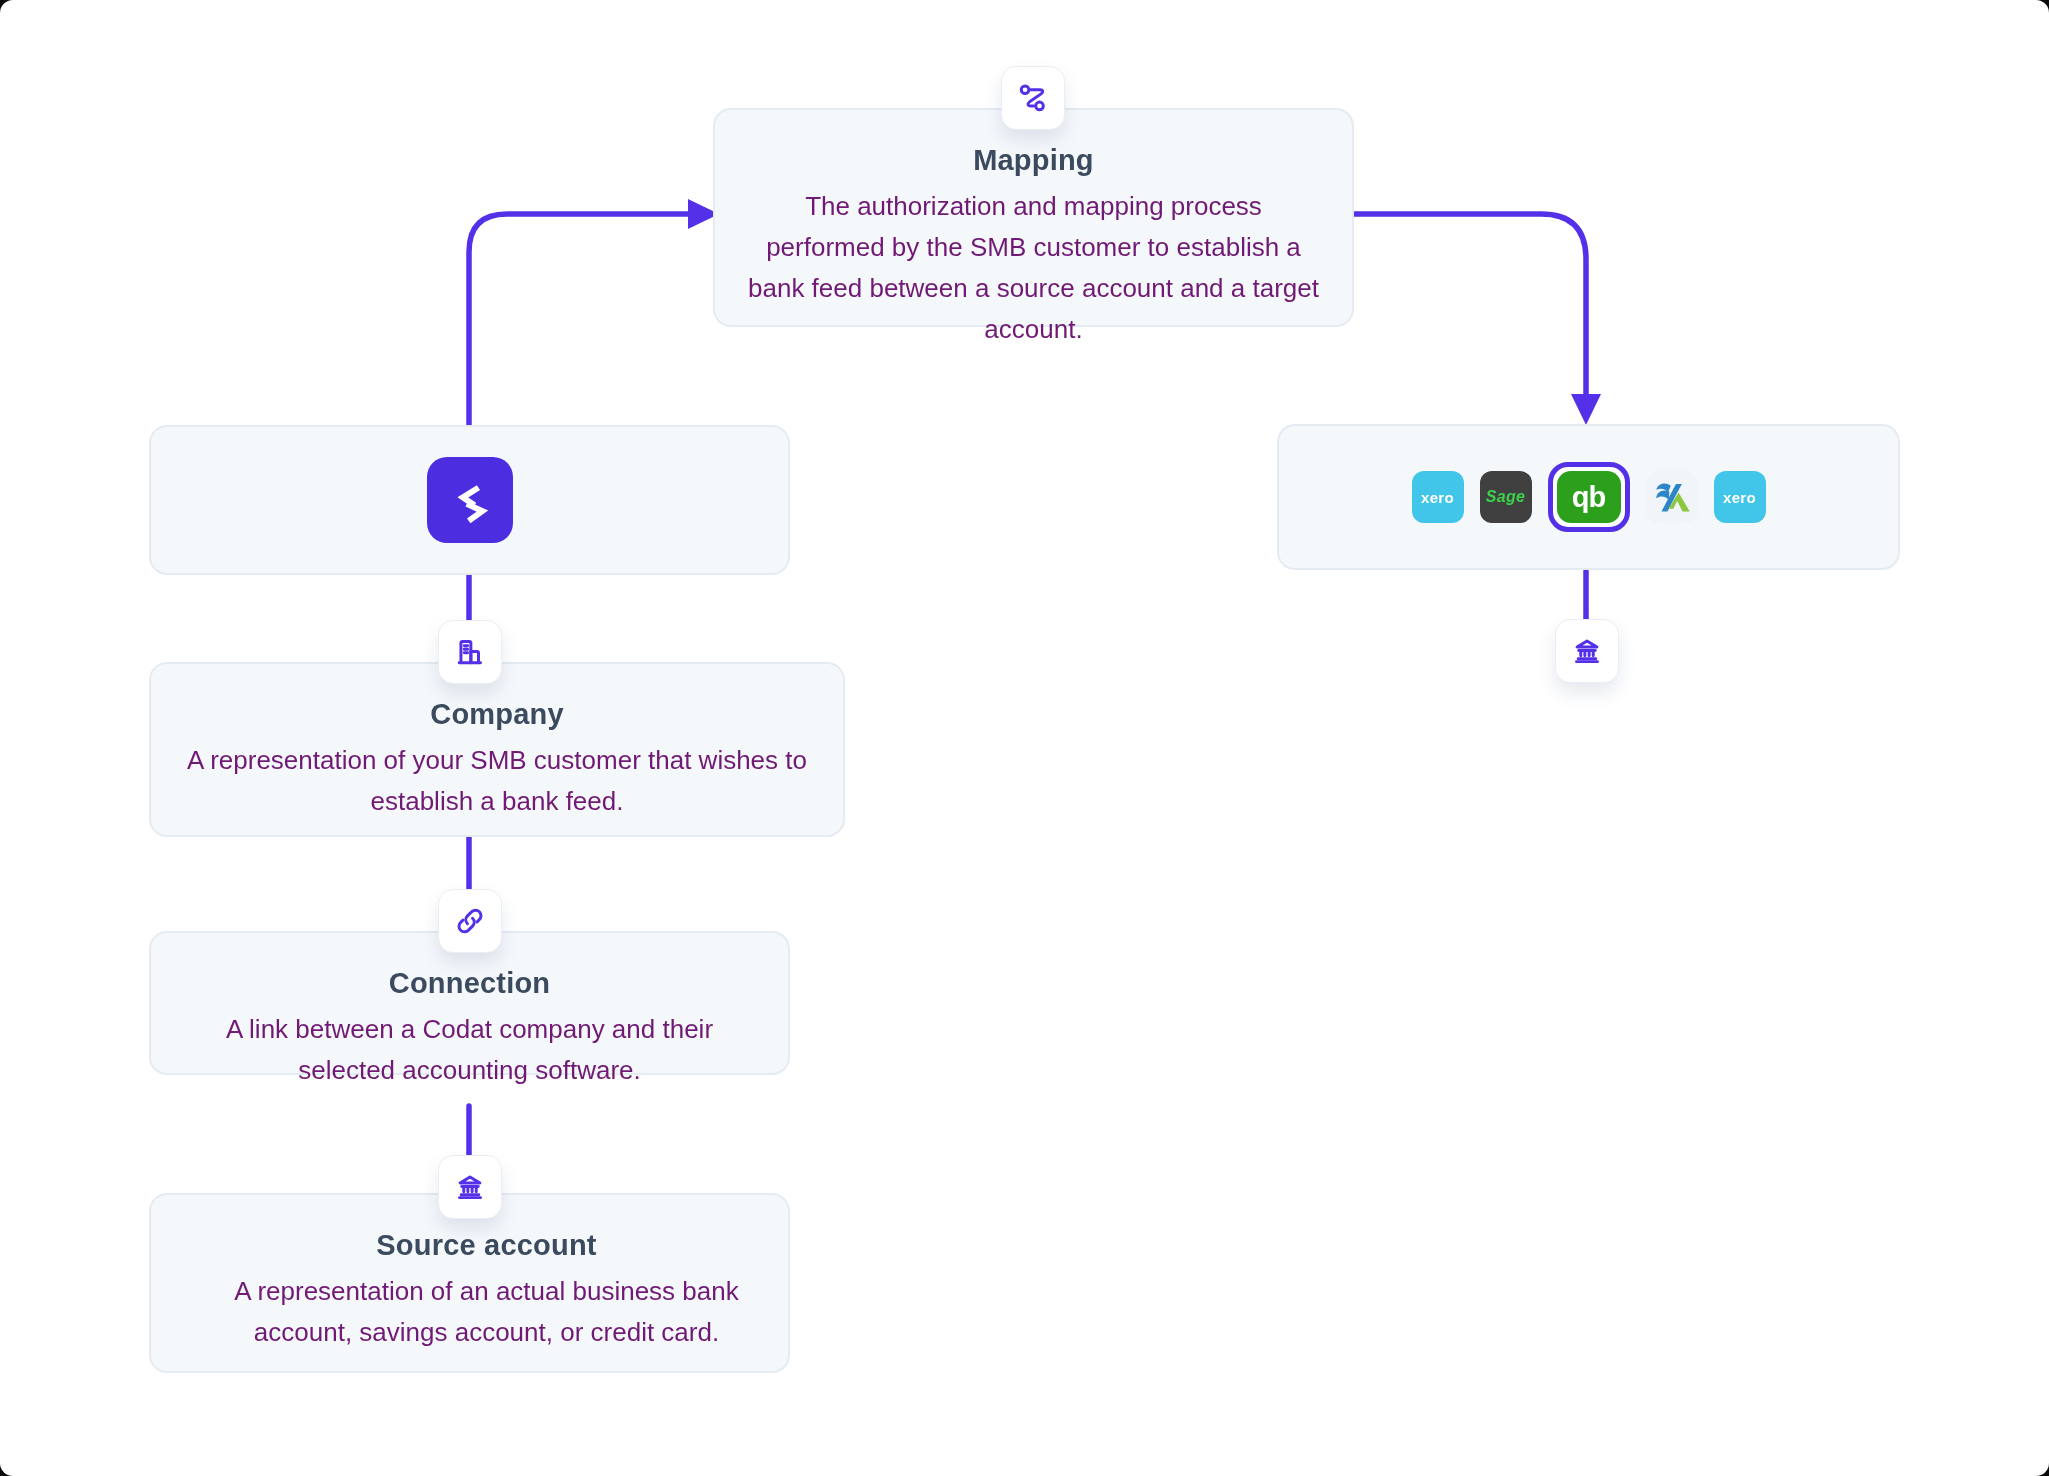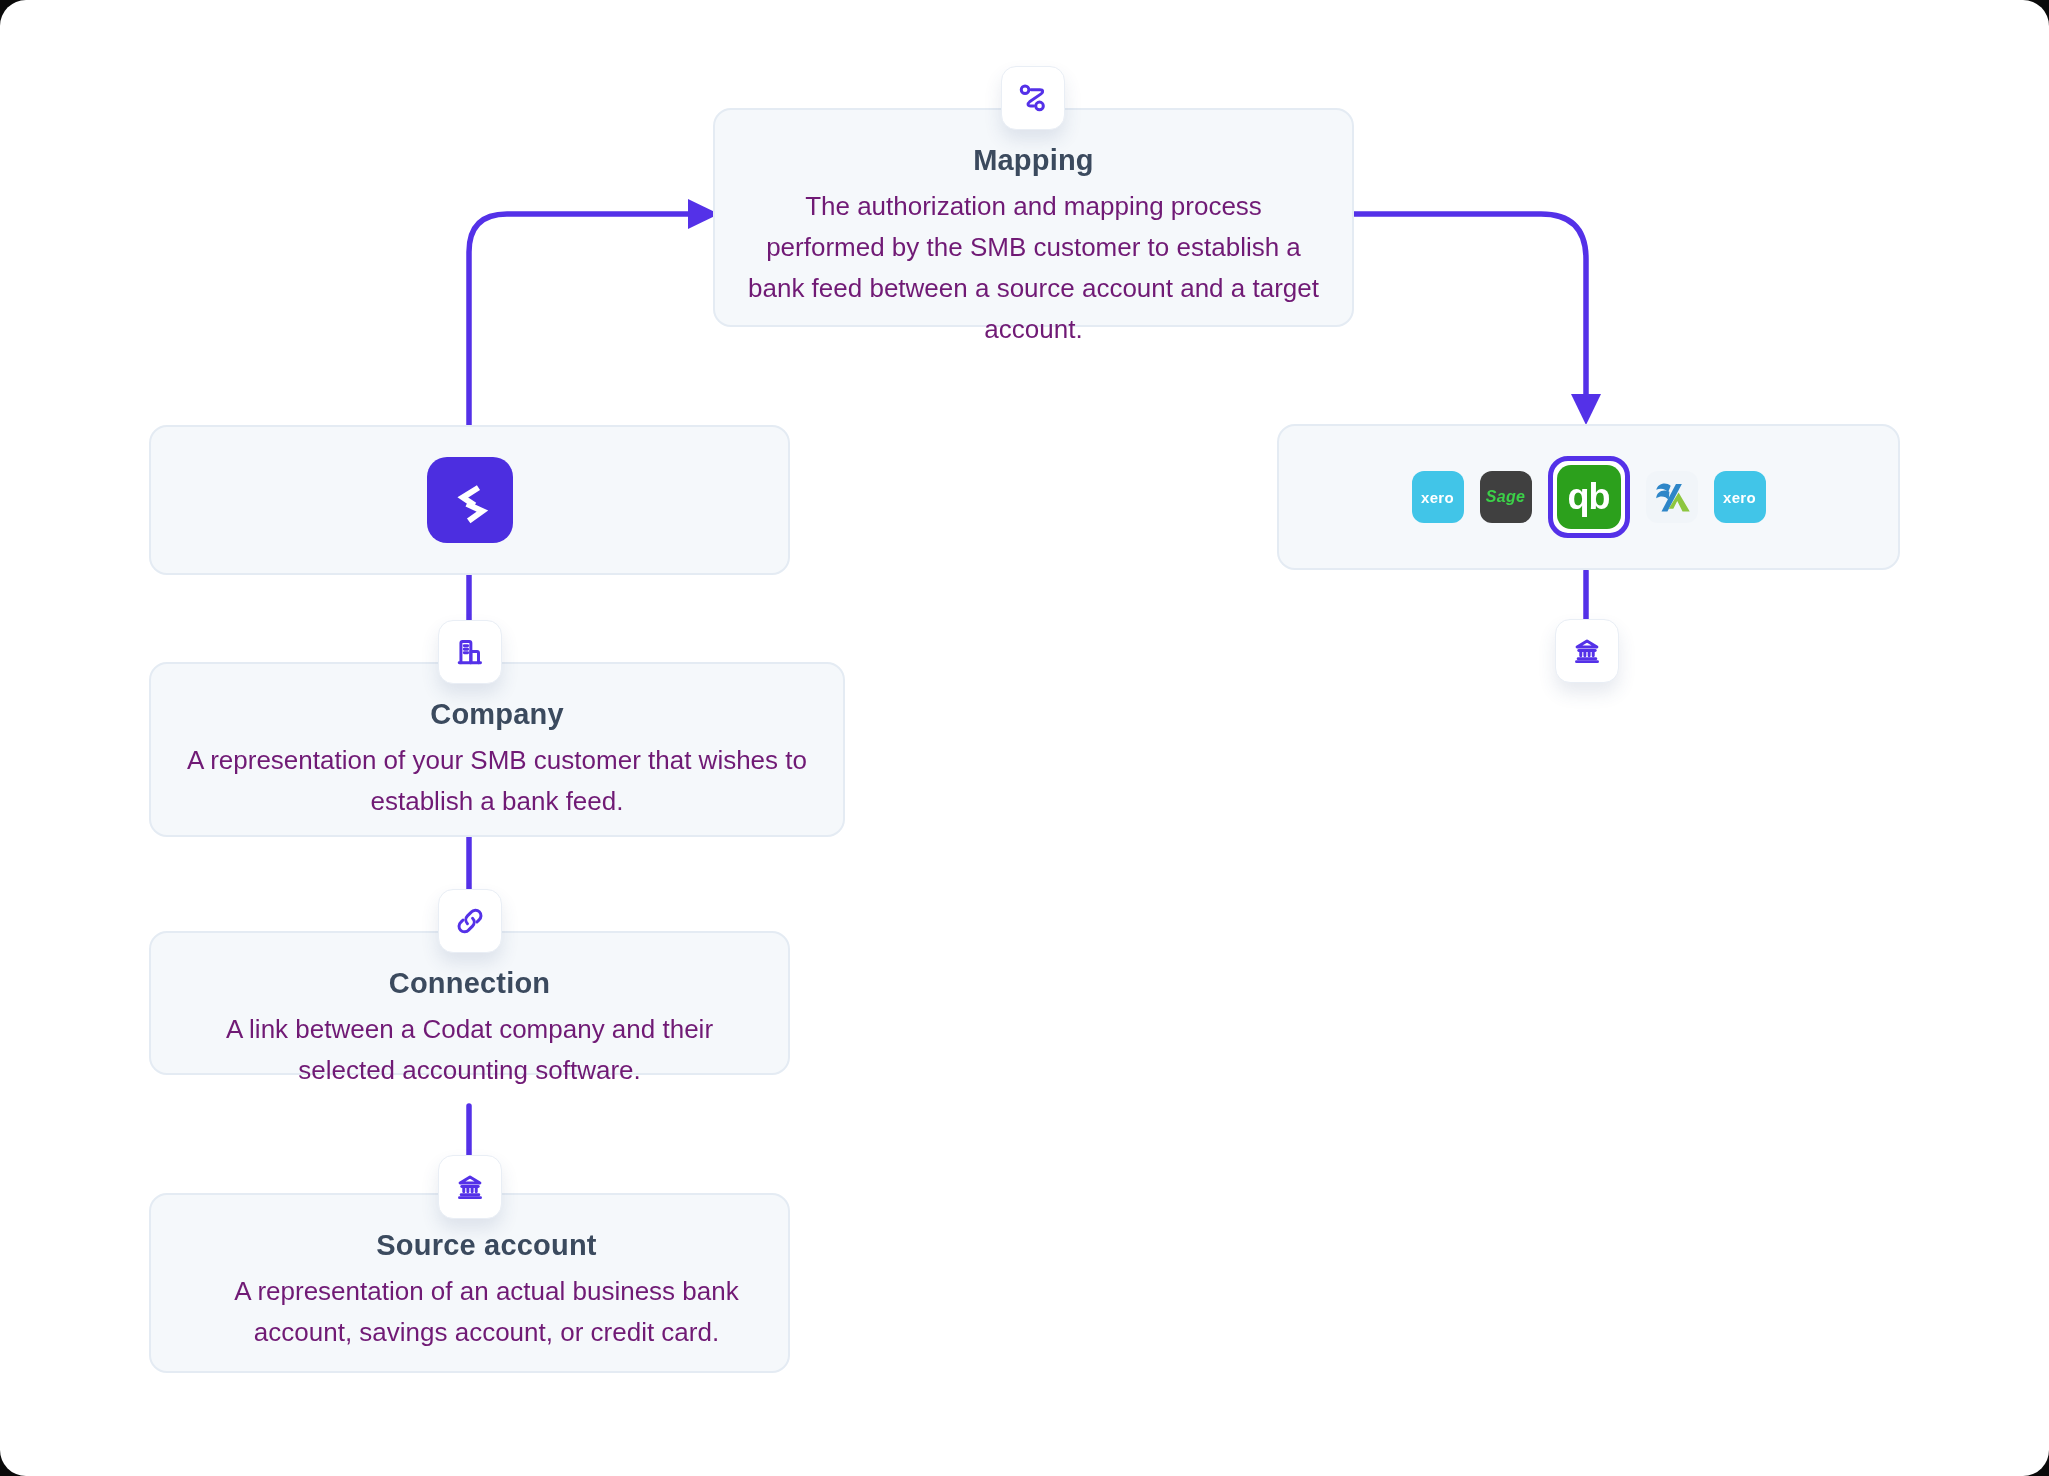--- a/index.html
+++ b/index.html
@@ -5,21 +5,21 @@
   html,body{margin:0;padding:0;}
   body{
     width:2049px;height:1476px;
     background:#0a0a0a;
     font-family:"Liberation Sans","DejaVu Sans",sans-serif;
     position:relative;
   }
   .canvas{
     position:absolute;inset:0;
     background:#ffffff;
-    border-radius:26px;
+    border-radius:13px;
     overflow:hidden;
   }
   .overlay{
     position:absolute;left:0;top:0;z-index:1;pointer-events:none;
   }
   
   .card{
     position:absolute;
     background:#f5f8fb;
     border:2px solid #e4ebf3;
@@ -83,21 +83,21 @@
     font-weight:700;font-size:15px;letter-spacing:.3px;
     box-sizing:border-box;
   }
   .logo.selected{
     border:5px solid #5431e8;
     background:#ffffff;
     border-radius:20px;
     padding:4px;
   }
   .logo.selected .logo-tile{
-    width:64px;height:64px;border-radius:14px;font-size:36px;letter-spacing:-1px;
+    width:64px;height:52px;border-radius:14px;font-size:29px;letter-spacing:-1px;
   }
   .logo-tile.sage{font-style:italic;font-size:16px;}
   .logo-tile.freeagent svg{width:42px;height:42px;}
 </style>
 </head>
 <body>
 
 <div class="canvas">
 
   <svg class="overlay" width="2049" height="1476" viewBox="0 0 2049 1476">

